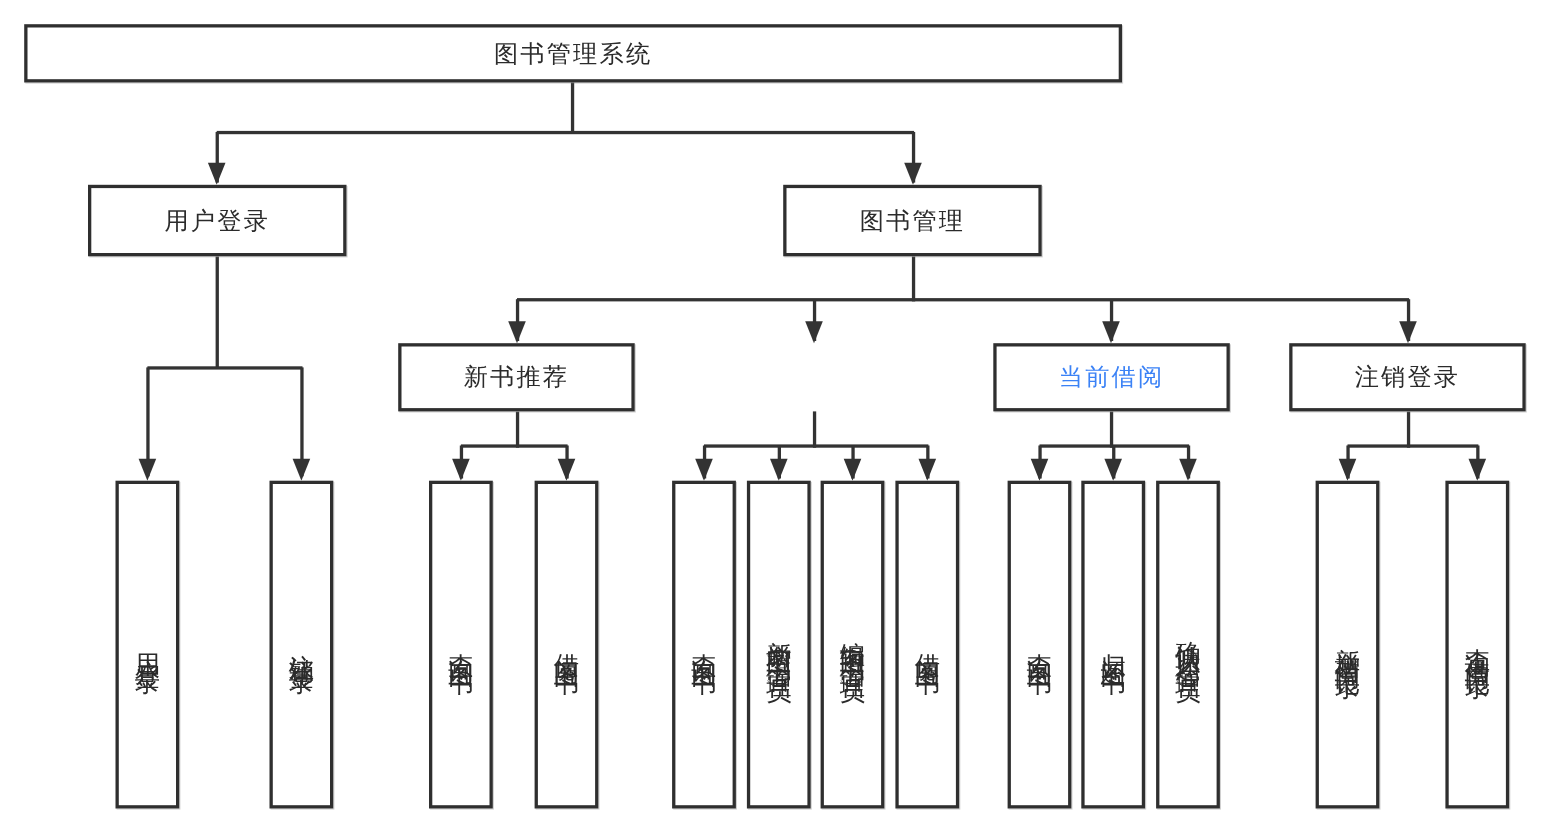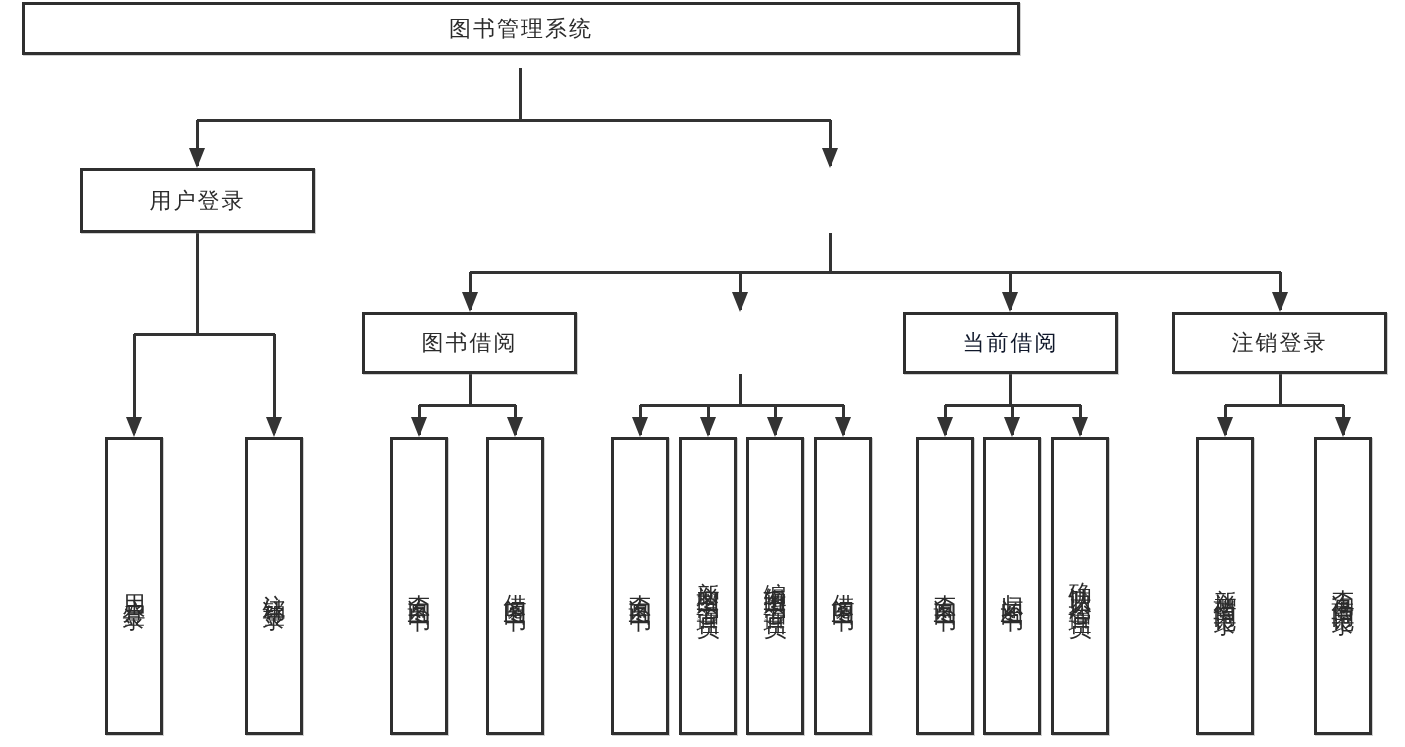--- a/index.html
+++ b/index.html
@@ -57,31 +57,34 @@
     color:#b3b3b3;
     letter-spacing:1px;
     z-index:3;
     white-space:nowrap;
   }
 </style>
 </head>
 <body>
 
 <div class="canvas">
-<div class="node htext" style="left: 22px; top: 2px; width: 998px; height: 53px; border-color: rgb(47, 47, 47);">
+<div class="node htext" style="left: 22px; top: 22px; width: 998px; height: 53px; border-color: rgb(47, 47, 47);">
       <span style="color: rgb(43, 43, 43);">图书管理系统</span>
     </div>
     <div class="node htext" style="left: 80px; top: 168px; width: 235px; height: 65px; border-color: rgb(47, 47, 47);">
       <span style="color: rgb(43, 43, 43);">用户登录</span>
     </div>
+    <div class="node htext" style="left: 712px; top: 168px; width: 235px; height: 65px; border-color: rgb(47, 47, 47);">
+      <span style="color: rgb(43, 43, 43);">图书管理</span>
+    </div>
     <div class="node htext" style="left: 362px; top: 312px; width: 215px; height: 62px; border-color: rgb(47, 47, 47);">
-      <span style="color: rgb(43, 43, 43);">图书借阅</span>
+      <span style="color: rgb(43, 43, 43);">新书推荐</span>
     </div>
     <div class="node htext" style="left: 903px; top: 312px; width: 215px; height: 62px; border-color: rgb(47, 47, 47);">
-      <span style="color: #0f172a;">当前借阅</span>
+      <span style="color: #3b82f6;">当前借阅</span>
     </div>
     <div class="node htext" style="left: 1172px; top: 312px; width: 215px; height: 62px; border-color: rgb(47, 47, 47);">
       <span style="color: rgb(43, 43, 43);">注销登录</span>
     </div>
     <div class="node vtext" style="left: 105px; top: 437px; width: 58px; height: 298px; border-color: rgb(47, 47, 47);">
       <span style="color: rgb(43, 43, 43);">用户登录</span>
     </div>
     <div class="node vtext" style="left: 245px; top: 437px; width: 58px; height: 298px; border-color: rgb(47, 47, 47);">
       <span style="color: rgb(43, 43, 43);">注销登录</span>
     </div>

